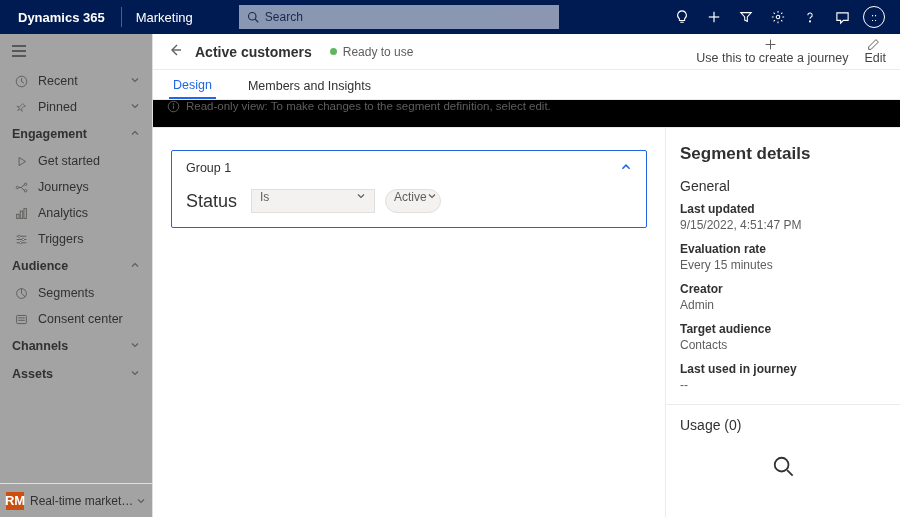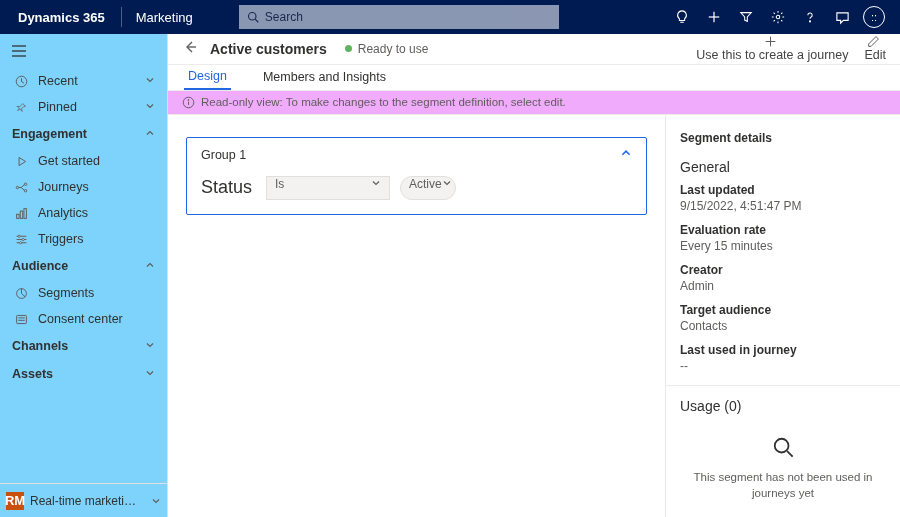--- a/index.html
+++ b/index.html
@@ -8,21 +8,21 @@
 .topbar .brand { font-weight: 600; font-size: 13px; padding: 0 8px; }
 .topbar .divider { width: 1px; height: 20px; background: rgba(255,255,255,0.3); margin: 0 8px; }
 .topbar .module { font-size: 13px; padding: 0 6px; }
 .topbar .search { margin-left: 40px; width: 320px; height: 24px; background: #9aa5bd; display: flex; align-items: center; padding: 0 8px; color: #1d2a4d; font-size: 12px; opacity: 0.9; }
 .topbar .search svg { margin-right: 6px; }
 .topbar .flex-spacer { flex: 1; }
 .topbar .icon-btn { width: 32px; height: 34px; display: flex; align-items: center; justify-content: center; cursor: pointer; }
 .topbar .avatar-circle { width: 22px; height: 22px; border: 1px solid #fff; border-radius: 50%; display: flex; align-items: center; justify-content: center; font-size: 11px; }
 
 .shell { display: flex; height: calc(517px - 34px); }
-.sidebar { width: 168px; background: #7dd3fc; border-right: 1px solid #e1dfdd; display: flex; flex-direction: column; font-size: 12.5px; color: #323130; }
+.sidebar { width: 153px; background: #a3a3a3; border-right: 1px solid #e1dfdd; display: flex; flex-direction: column; font-size: 12.5px; color: #323130; }
 .sidebar .hamburger { height: 34px; display: flex; align-items: center; padding: 0 12px; }
 .sidebar .nav-item { height: 26px; display: flex; align-items: center; padding: 0 12px; cursor: pointer; }
 .sidebar .nav-item .icon { width: 18px; display: flex; justify-content: center; margin-right: 8px; color: #605e5c; }
 .sidebar .nav-item .chev { margin-left: auto; color: #605e5c; }
 .sidebar .nav-group { height: 28px; display: flex; align-items: center; padding: 0 12px; font-weight: 600; font-size: 12.5px; }
 .sidebar .nav-group .chev { margin-left: auto; color: #605e5c; }
 .sidebar .sp { flex: 1; }
 .sidebar .area-picker { height: 34px; border-top: 1px solid #e1dfdd; display: flex; align-items: center; padding: 0 6px; }
 .sidebar .area-badge { width: 18px; height: 18px; background: #ca5010; color: #fff; font-size: 13px; font-weight: 600; display: flex; align-items: center; justify-content: center; margin-right: 6px; }
 .sidebar .area-picker .label { font-size: 12px; white-space: nowrap; overflow: hidden; text-overflow: ellipsis; flex: 1; }
@@ -34,37 +34,37 @@
 .header-row .status-dot { width: 7px; height: 7px; background: #5fb65f; border-radius: 50%; margin-left: 18px; margin-right: 6px; }
 .header-row .status { font-size: 12px; color: #605e5c; }
 .header-row .spacer { flex: 1; }
 .header-row .cmd { display: flex; align-items: center; font-size: 12.5px; color: #444; margin-left: 16px; cursor: pointer; flex-direction: column; }
 .header-row .cmd svg { margin-right: 4px; }
 
 .tabs-row { height: 30px; display: flex; align-items: flex-end; padding: 0 16px; border-bottom: 1px solid #edebe9; }
 .tabs-row .tab { font-size: 12.5px; padding: 0 4px 6px 4px; margin-right: 28px; cursor: pointer; color: #323130; }
 .tabs-row .tab.active { border-bottom: 2px solid #2266e3; font-weight: 400; color: #2266e3; padding-bottom: 5px; }
 
-.info-bar { height: 28px; background: #f0abfc; display: flex; align-items: center; padding: 0 14px; font-size: 11.5px; color: #605e5c; border-bottom: 1px solid #edebe9; }
+.info-bar { height: 28px; background: #000000; display: flex; padding: 0 14px; font-size: 11.5px; color: #605e5c; border-bottom: 1px solid #edebe9; }
 .info-bar svg { margin-right: 6px; }
 
 .work { flex: 1; display: flex; }
 .canvas { flex: 1; padding: 22px 18px; overflow: auto; }
 .group-card { border: 1px solid #2266e3; background: #fff; border-radius: 2px; padding: 0; }
 .group-head { height: 34px; display: flex; align-items: center; padding: 0 14px; font-size: 12.5px; color: #323130; }
 .group-head .chev { margin-left: auto; color: #2266e3; }
 .group-body { padding: 4px 14px 14px 14px; display: flex; align-items: center; }
 .group-body .lbl { font-size: 18px; margin-right: 14px; }
 .ro-select { height: 24px; background: #f3f2f1; border: 1px solid #e1dfdd; display: flex; align-items: flex-start; padding: 0 8px; font-size: 12px; color: #605e5c; margin-right: 10px; }
 .ro-select.op { width: 124px; }
 .ro-select.val { width: 56px; border-radius: 12px; }
 .ro-select .chev { margin-left: auto; color: #605e5c; }
 
 .details { width: 235px; border-left: 1px solid #edebe9; padding: 16px 14px; overflow: auto; }
-.details h2 { font-size: 12px; font-weight: 600; margin-bottom: 14px; }
+.details h2 { font-size: 17px; font-weight: 600; margin-bottom: 14px; }
 .details h3 { font-size: 14px; font-weight: 400; margin-bottom: 8px; }
 .details .fld { margin-bottom: 10px; }
 .details .fld .k { font-size: 12px; font-weight: 600; color: #323130; }
 .details .fld .v { font-size: 12px; color: #605e5c; margin-top: 2px; }
 .details .rule { border: none; border-top: 1px solid #edebe9; margin: 12px -14px; }
 .details .usage-empty { text-align: center; padding-top: 14px; }
 .details .usage-empty svg { margin-bottom: 8px; }
 .details .usage-empty .msg { font-size: 11.5px; color: #605e5c; line-height: 1.4; }
 
 svg { flex-shrink: 0; }
@@ -348,19 +348,18 @@
           <div class="k">Last used in journey</div>
           <div class="v">--</div>
         </div>
         <hr class="rule">
         <h3>Usage (0)</h3>
         <div class="usage-empty">
           <svg width="22" height="22" viewBox="0 0 16 16" fill="none" stroke="#323130" stroke-width="1.3">
               <circle cx="7" cy="7" r="5"></circle>
               <line x1="11" y1="11" x2="15" y2="15"></line>
             </svg>
-          <div class="msg">This segment has not been used in journeys yet</div>
         </div>
       </div>
     </div>
   </div>
 
 </div>
 
 </body></html>

